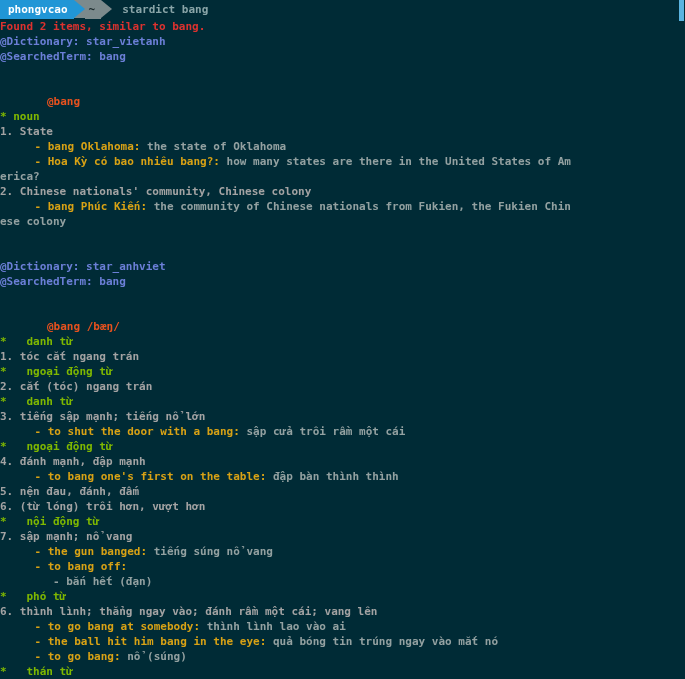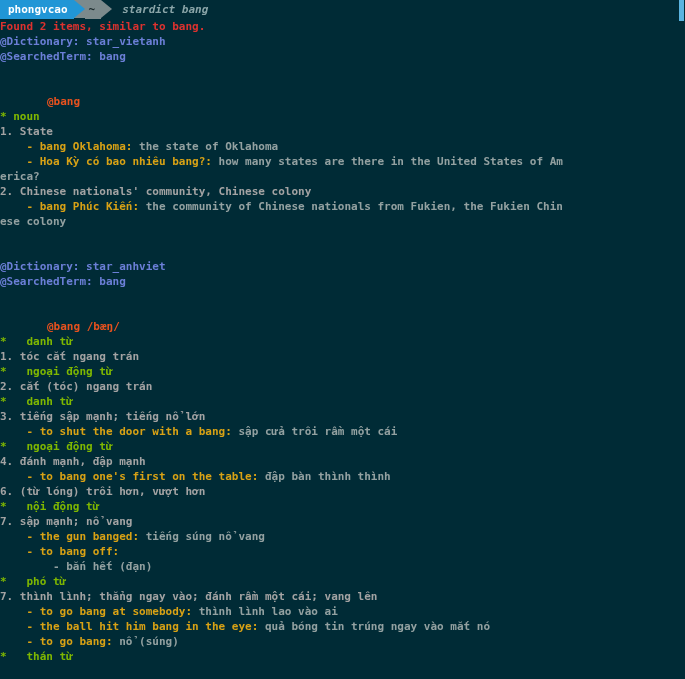--- a/index.html
+++ b/index.html
@@ -70,29 +70,28 @@
     border-left: 11px solid #7c8a8c;
     background: transparent;
   }
   .pl-cmd {
     color: #8aa5a8;
     padding-left: 10px;
     display: flex;
     align-items: center;
     height: 19px;
     font-weight: bold;
-    font-style: italic;
   }
   
   .c-red      { color: #dc322f; margin-top: 20px; }
   .c-orange   { color: #e8521e; padding-left: 47px; }
   .c-violet   { color: #6b7fd7; }
   .c-blue     { color: #a3a3a3; }
   .c-green    { color: #7fb800; }
-  .c-yellow   { color: #d8a215; }
+  .c-yellow   { color: #d8a215; margin-left: 8px; }
   .c-gray     { color: #93a1a1; }
   
   #scrollbar-track {
     position: absolute;
     top: 0; right: 0;
     width: 9px;
     height: 679px;
     background: #002b36;
   }
   #scrollbar-thumb {
@@ -143,28 +142,29 @@
         <div class="line"><span class="c-green">*   danh từ</span></div>
         <div class="line"><span class="c-blue">1. tóc cắt ngang trán</span></div>
         <div class="line"><span class="c-green">*   ngoại động từ</span></div>
         <div class="line"><span class="c-blue">2. cắt (tóc) ngang trán</span></div>
         <div class="line"><span class="c-green">*   danh từ</span></div>
         <div class="line"><span class="c-blue">3. tiếng sập mạnh; tiếng nổ lớn</span></div>
         <div class="line"><span class="c-yellow">    - to shut the door with a bang: </span><span class="c-gray">sập cửa trôi rầm một cái</span></div>
         <div class="line"><span class="c-green">*   ngoại động từ</span></div>
         <div class="line"><span class="c-blue">4. đánh mạnh, đập mạnh</span></div>
         <div class="line"><span class="c-yellow">    - to bang one's first on the table: </span><span class="c-gray">đập bàn thình thình</span></div>
+        <div class="line"><span class="c-blue">5. nện đau, đánh, đấm</span></div>
         <div class="line"><span class="c-blue">6. (từ lóng) trôi hơn, vượt hơn</span></div>
         <div class="line"><span class="c-green">*   nội động từ</span></div>
         <div class="line"><span class="c-blue">7. sập mạnh; nổ vang</span></div>
         <div class="line"><span class="c-yellow">    - the gun banged: </span><span class="c-gray">tiếng súng nổ vang</span></div>
         <div class="line"><span class="c-yellow">    - to bang off:</span></div>
         <div class="line"><span class="c-gray">        - bắn hết (đạn)</span></div>
         <div class="line"><span class="c-green">*   phó từ</span></div>
-        <div class="line"><span class="c-blue">7. thình lình; thẳng ngay vào; đánh rầm một cái; vang lên</span></div>
+        <div class="line"><span class="c-blue">6. thình lình; thẳng ngay vào; đánh rầm một cái; vang lên</span></div>
         <div class="line"><span class="c-yellow">    - to go bang at somebody: </span><span class="c-gray">thình lình lao vào ai</span></div>
         <div class="line"><span class="c-yellow">    - the ball hit him bang in the eye: </span><span class="c-gray">quả bóng tin trúng ngay vào mắt nó</span></div>
         <div class="line"><span class="c-yellow">    - to go bang: </span><span class="c-gray">nổ (súng)</span></div>
         <div class="line"><span class="c-green">*   thán từ</span></div>
       </div>
 
   </div>
 
   <div id="scrollbar-track">
     <div id="scrollbar-thumb"></div>

